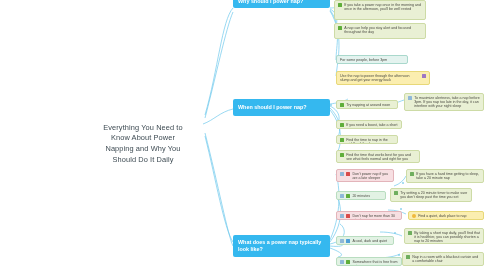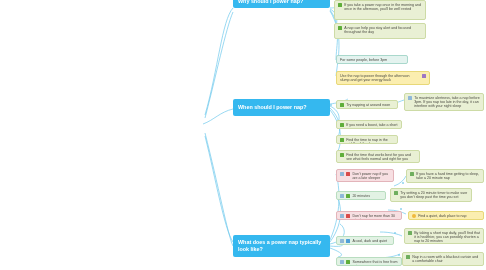--- a/index.html
+++ b/index.html
@@ -115,20 +115,26 @@
       <path d="M330,246 C348,248 344,242 340,239"></path>
       <path d="M330,248 C346,254 342,256 338,257"></path>
 
       <path d="M394,186 C400,184 404,180 406,176"></path>
       <path d="M388,210 C396,210 402,212 406,214"></path>
       <path d="M380,232 C390,232 398,234 402,236"></path>
       <path d="M376,258 C388,258 396,256 400,254"></path>
     </g>
   </svg>
 
+  <div class="root" style="left:84px; top:112px; width:118px;">
+    <span>Everything You Need to
+Know About Power
+Napping and Why You
+Should Do It Daily</span>
+  </div>
 
   <div class="node branch" style="left:233px; top:-6px; width:97px; height:14px;">
     <span class="txt">Why should I power nap?</span>
   </div>
 
   <div class="node branch" style="left:233px; top:99px; width:97px; height:17px;">
     <span class="txt">When should I power nap?</span>
   </div>
 
   <div class="node branch" style="left:233px; top:235px; width:97px; height:22px;">

